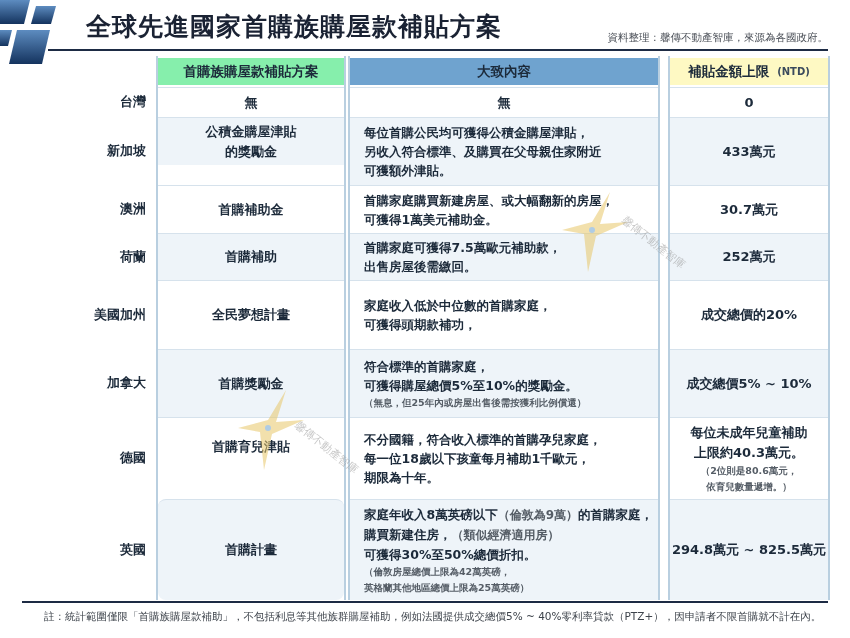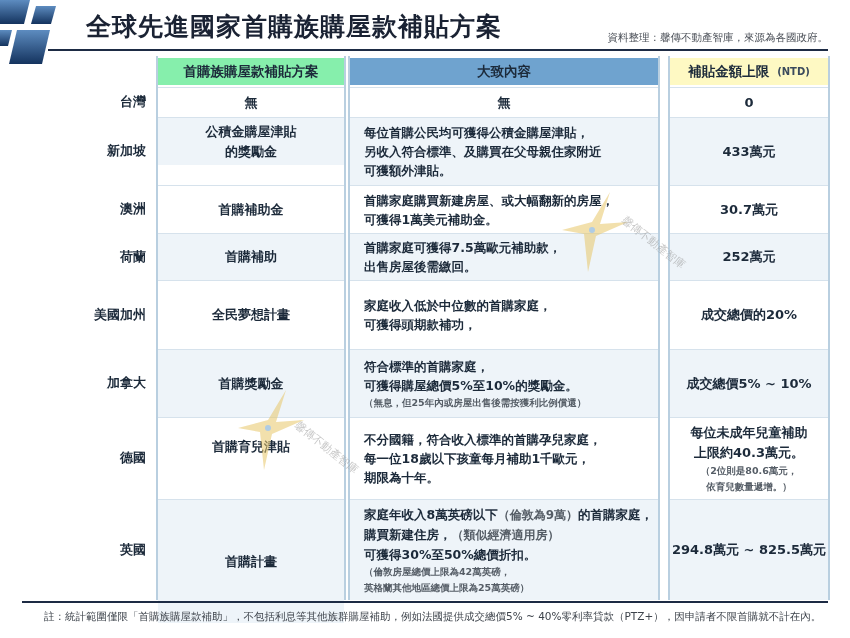--- a/index.html
+++ b/index.html
@@ -98,21 +98,21 @@
     </div>
     <div class="row" style="top:224px;height:69px;">
       <div class="cell-center">全民夢想計畫</div>
     </div>
     <div class="row shaded" style="top:293px;height:68px;">
       <div class="cell-center">首購獎勵金</div>
     </div>
     <div class="row" style="top:361px;height:59px;">
       <div class="cell-center">首購育兒津貼</div>
     </div>
-    <div class="row shaded" style="top:443px;height:124px;">
+    <div class="row shaded" style="top:443px;height:101px;border-radius:8px;">
       <div class="cell-center">首購計畫</div>
     </div>
   </div>
 
   <div class="col col-content">
     <div class="hdr hdr-content">大致內容</div>
     <div class="row" style="top:31px;height:30px;">
       <div class="cell-center">無</div>
     </div>
     <div class="row shaded cell-left" style="top:61px;height:68px;">

